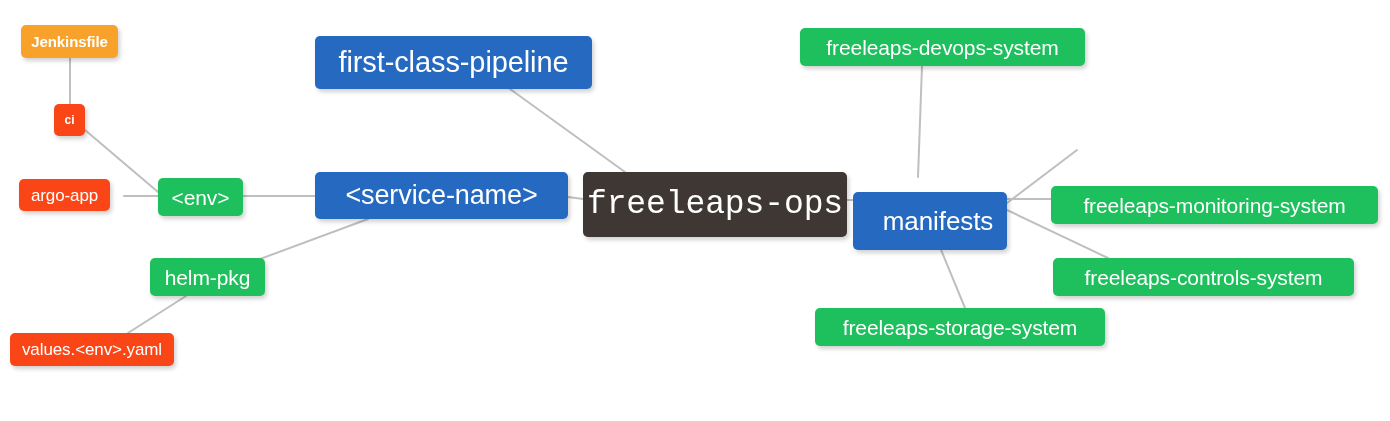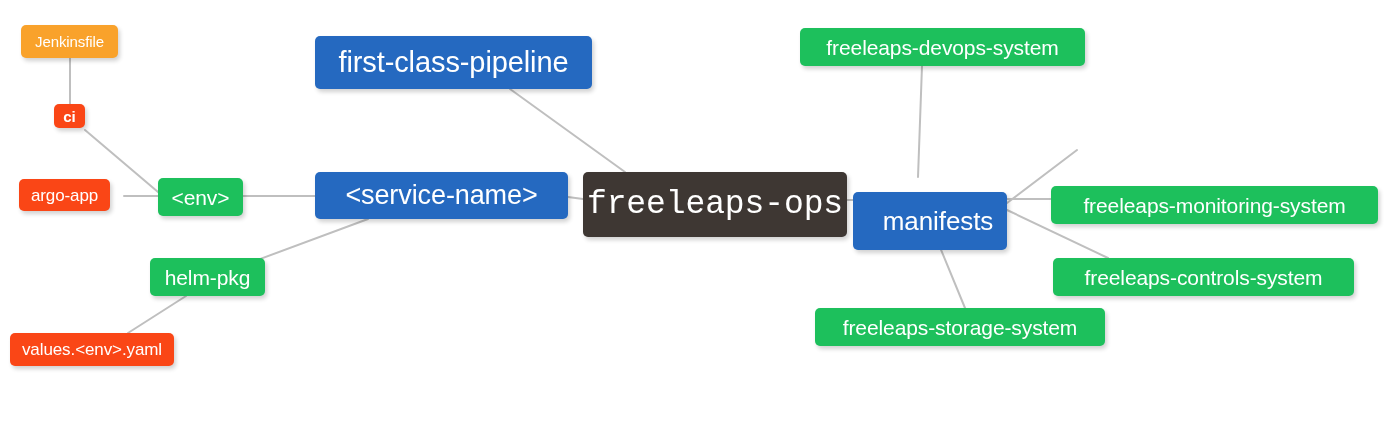--- a/index.html
+++ b/index.html
@@ -39,32 +39,32 @@
   }
   .node-label {
     display: block;
     line-height: 1;
   }
 
   
   .c-root   { background: #3E3733; font-family: Liberation Mono, monospace; }
   .c-blue   { background: #2569C0; }
   .c-green  { background: #1DC05C; }
-  .c-orange { background: #F9A22B; }
+  .c-orange { background: #F9A22B; font-weight: bold; }
   .c-red    { background: #FA4616; }
 
   
   .n-root              { left: 583px; top: 172px;  width: 264px; height: 65px; font-size: 33px; }
   .n-pipeline          { left: 315px; top: 36px;   width: 277px; height: 53px; font-size: 29px; }
   .n-service           { left: 315px; top: 172px;  width: 253px; height: 47px; font-size: 27px; }
   .n-manifests         { left: 853px; top: 192px;  width: 154px; height: 58px; font-size: 26px; padding-left: 16px; }
   .n-env               { left: 158px; top: 178px;  width: 85px;  height: 38px; font-size: 21px; }
   .n-helm              { left: 150px; top: 258px;  width: 115px; height: 38px; font-size: 21px; }
   .n-jenkinsfile       { left: 21px;  top: 25px;   width: 97px;  height: 33px; font-size: 15px; }
-  .n-ci                { left: 54px;  top: 104px;  width: 31px;  height: 24px; font-size: 15px; font-weight: bold; }
+  .n-ci                { left: 54px;  top: 104px;  width: 31px;  height: 32px; font-size: 12px; font-weight: bold; }
   .n-argo              { left: 19px;  top: 179px;  width: 91px;  height: 32px; font-size: 17px; }
   .n-values            { left: 10px;  top: 333px;  width: 164px; height: 33px; font-size: 17px; }
   .n-devops            { left: 800px; top: 28px;   width: 285px; height: 38px; font-size: 21px; }
   .n-network           { left: 1055px; top: 112px; width: 293px; height: 38px; font-size: 21px; }
   .n-monitoring        { left: 1051px; top: 186px; width: 327px; height: 38px; font-size: 21px; }
   .n-controls          { left: 1053px; top: 258px; width: 301px; height: 38px; font-size: 21px; }
   .n-storage           { left: 815px;  top: 308px; width: 290px; height: 38px; font-size: 21px; }
 </style>
 </head>
 <body>

